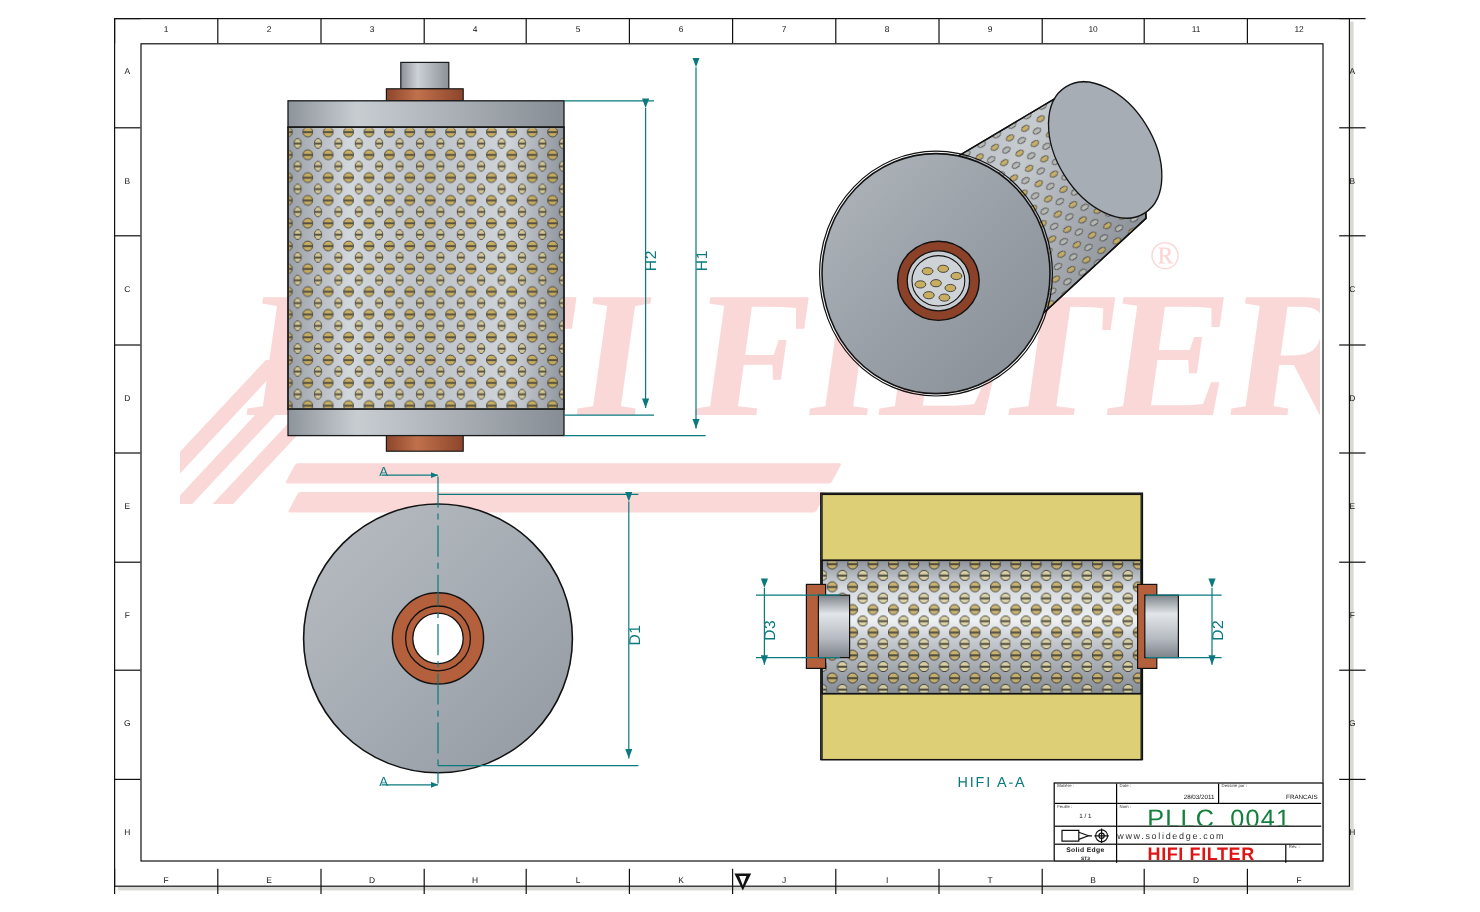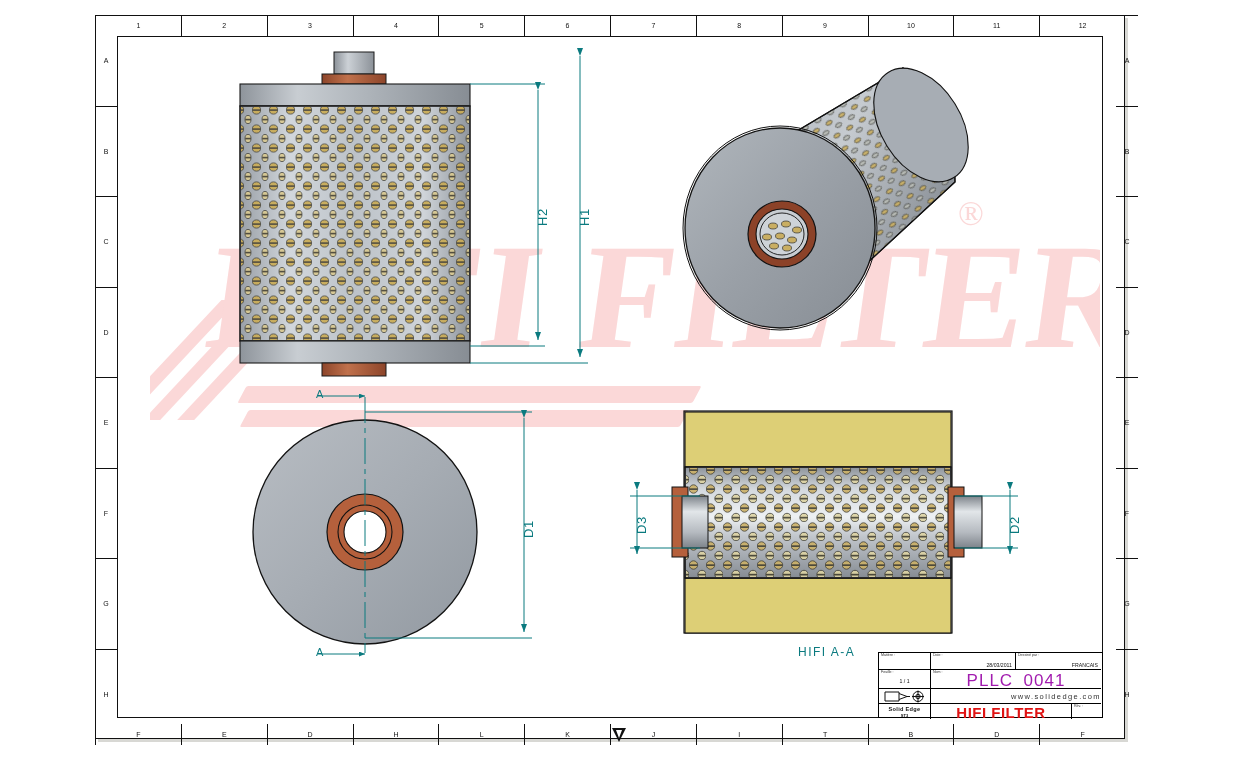--- a/index.html
+++ b/index.html
@@ -49,23 +49,23 @@
   .coupe{position:absolute;color:#0a7a7f;font-size:12px;letter-spacing:1.5px;font-family:"Liberation Sans",sans-serif;}
 
   
   .tb{position:absolute;left:878px;top:652px;width:225px;height:66px;border:1.5px solid #000;box-sizing:border-box;background:#fff;}
   .tb-row{display:flex;box-sizing:border-box;width:100%;}
   .tb-cell{position:relative;box-sizing:border-box;border-right:1px solid #000;border-bottom:1px solid #000;overflow:hidden;}
   .tb-cell:last-child{border-right:none;}
   .tb-cap{position:absolute;left:2px;top:0px;font-size:3.6px;color:#333;line-height:5px;white-space:nowrap;}
   .tb-val{position:absolute;right:3px;bottom:1px;font-size:5.2px;color:#111;white-space:nowrap;}
   .tb-val-c{position:absolute;left:0;right:0;bottom:1px;text-align:center;font-size:5.2px;color:#111;}
-  .pn{position:absolute;left:0;right:0;top:1px;text-align:center;font-size:17px;color:#a21caf;
+  .pn{position:absolute;left:0;right:0;top:1px;text-align:center;font-size:21px;color:#15803d;
       font-family:"Liberation Sans",sans-serif;letter-spacing:1px;}
-  .site{position:absolute;left:0;right:0;top:3px;text-align:right;font-size:7.5px;color:#333;letter-spacing:1.4px;}
+  .site{position:absolute;left:0;right:0;top:3px;text-align:left;font-size:7.5px;color:#333;letter-spacing:1.4px;}
   .brand{position:absolute;left:0;right:0;top:0px;text-align:center;font-size:15px;font-weight:bold;color:#e01414;letter-spacing:.5px;}
   .se{position:absolute;left:0;right:0;top:2px;text-align:center;font-size:5.6px;font-weight:bold;color:#111;letter-spacing:.3px;}
   .se2{position:absolute;left:0;right:0;top:9px;text-align:center;font-size:4px;font-weight:bold;color:#111;}
 </style>
 </head>
 <body>
 
 <div id="page">
 
   <div class="sheet-shadow"></div>

